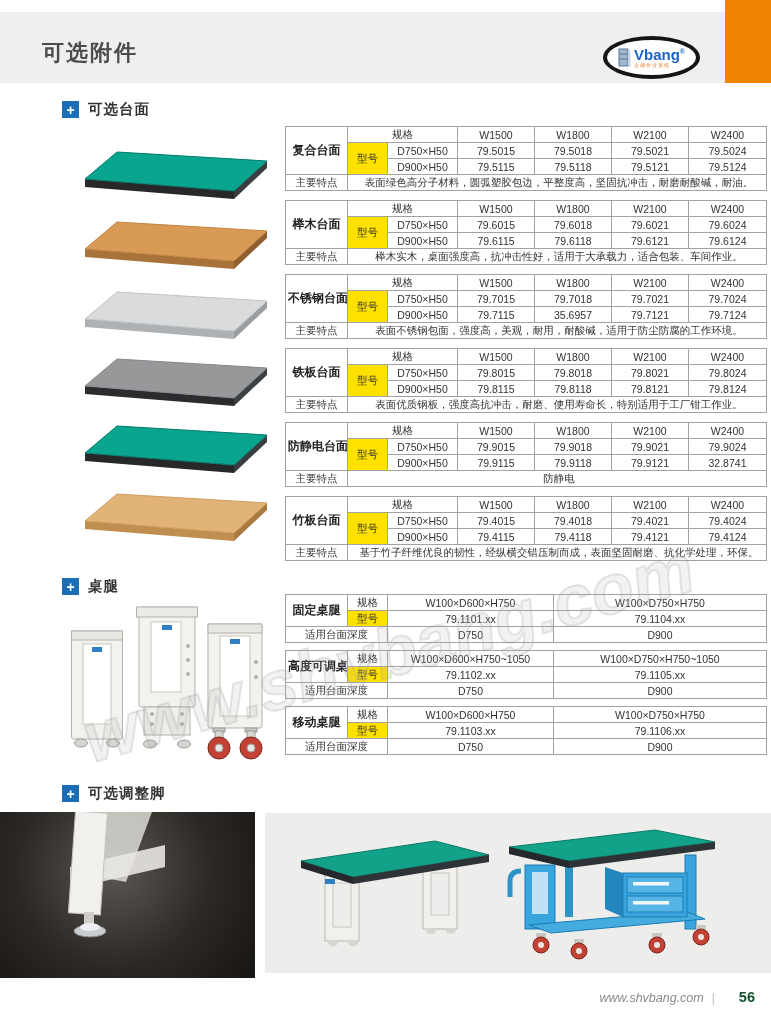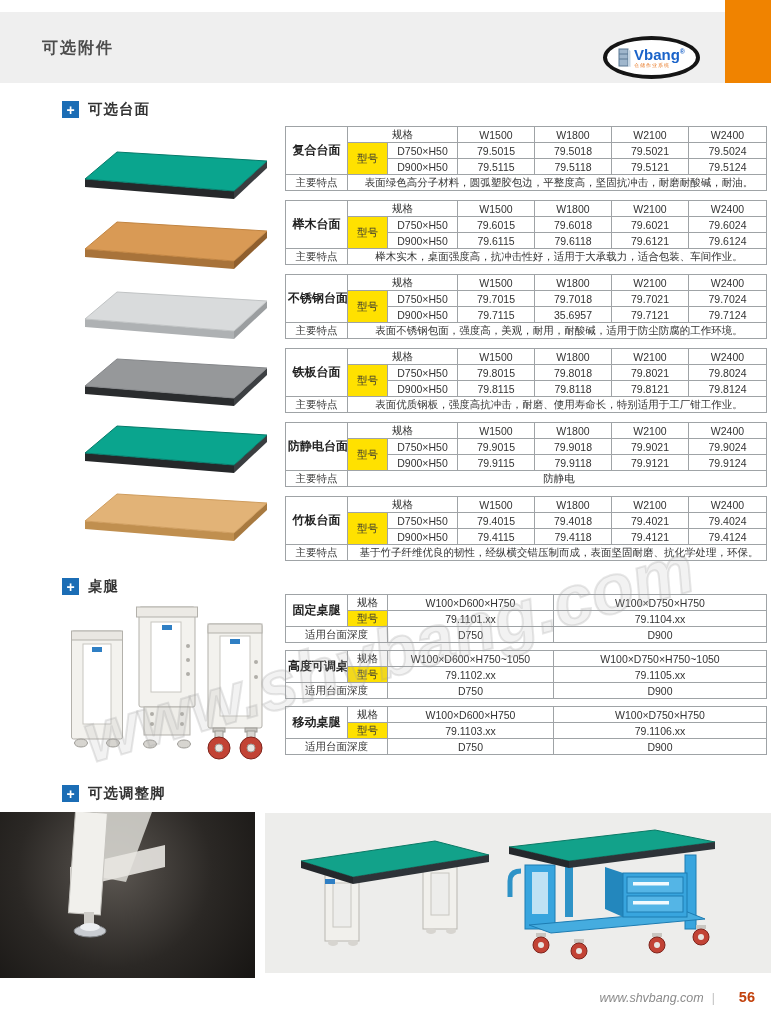--- a/index.html
+++ b/index.html
@@ -1,21 +1,21 @@
 <!DOCTYPE html>
 <html style="--accent: #f08300; --band: #efefef; --blue: #1b6db5; --yellow: #ffe100; --tborder: #9fa3a6;"><head>
 <meta charset="utf-8">
 <style>
   html,body{margin:0;padding:0;background:#fff;}
   .page{position:relative;width:771px;height:1023px;background:#fff;overflow:hidden;
         font-family:"Liberation Sans","DejaVu Sans",sans-serif;color:#333;}
   
   .header-band{position:absolute;left:0;top:12px;width:771px;height:71px;background:var(--band,#efefef);}
   .orange-block{position:absolute;right:0;top:0;width:46px;height:83px;background:var(--accent,#f08300);}
-  .page-title{position:absolute;left:42px;top:38px;font-size:16px;font-weight:bold;color:#4c4c4c;letter-spacing:2px;}
+  .page-title{position:absolute;left:42px;top:38px;font-size:22px;font-weight:bold;color:#4c4c4c;letter-spacing:2px;}
   .logo{position:absolute;left:603px;top:36px;width:97px;height:43px;border:4px solid #151515;border-radius:50%;
         background:#fff;display:flex;align-items:center;justify-content:center;gap:3px;box-sizing:border-box;}
   .logo-brand{font-size:15px;font-weight:bold;color:#1a63c9;line-height:1;}
   .logo-brand sup{font-size:7px;}
   .logo-tagline{font-size:5px;color:#e87722;letter-spacing:1px;line-height:1.4;}
   
   .section-h{position:absolute;left:62px;display:flex;align-items:center;gap:9px;}
   .plus-icon{width:17px;height:17px;background:var(--blue,#1b6db5);color:#fff;font-size:14px;font-weight:bold;
              display:flex;align-items:center;justify-content:center;line-height:1;}
   .section-label{font-size:14.5px;font-weight:bold;color:#333;letter-spacing:1px;}
@@ -36,21 +36,21 @@
   .dark-panel{position:absolute;left:0;top:812px;width:255px;height:166px;
               background:radial-gradient(circle at 45% 35%,#5c5752 0%,#2b2825 55%,#171513 100%);}
   .dark-caption{position:absolute;right:20px;bottom:16px;color:#fff;font-size:12px;letter-spacing:0.5px;}
   .light-panel{position:absolute;left:265px;top:813px;width:506px;height:160px;background:#ededeb;}
   .bench-a{position:absolute;left:30px;top:22px;}
   .bench-b{position:absolute;left:240px;top:12px;}
   
   .footer{position:absolute;top:989px;right:16px;display:flex;align-items:baseline;gap:8px;}
   .f-url{font-style:italic;color:#8b8b8b;font-size:12.5px;}
   .f-sep{color:#c0c0c0;font-size:12px;}
-  .f-page{font-weight:bold;color:#c2410c;font-size:14.5px;padding-left:16px;}
+  .f-page{font-weight:bold;color:#14532d;font-size:14.5px;padding-left:16px;}
   .watermark{position:absolute;left:85px;top:700px;font-size:70px;font-weight:bold;font-style:italic;
              color:rgba(175,175,175,0.16);-webkit-text-stroke:2px rgba(160,160,160,0.25);
              transform:rotate(-16deg);transform-origin:left center;white-space:nowrap;pointer-events:none;}
 </style>
 </head>
 <body>
 
 <div class="page">
 
   <div class="header-band"></div>
@@ -346,21 +346,21 @@
             <td>79.9015</td>
             <td>79.9018</td>
             <td>79.9021</td>
             <td>79.9024</td>
           </tr>
           <tr>
             <td>D900×H50</td>
             <td>79.9115</td>
             <td>79.9118</td>
             <td>79.9121</td>
-            <td>79.9124</td>
+            <td>32.8741</td>
           </tr>
           <tr>
             <td>主要特点</td>
             <td colspan="6" class="cell-features">防静电</td>
           </tr>
         </tbody>
       </table>
       <table>
         <colgroup>
           <col style="width: 62px;">

